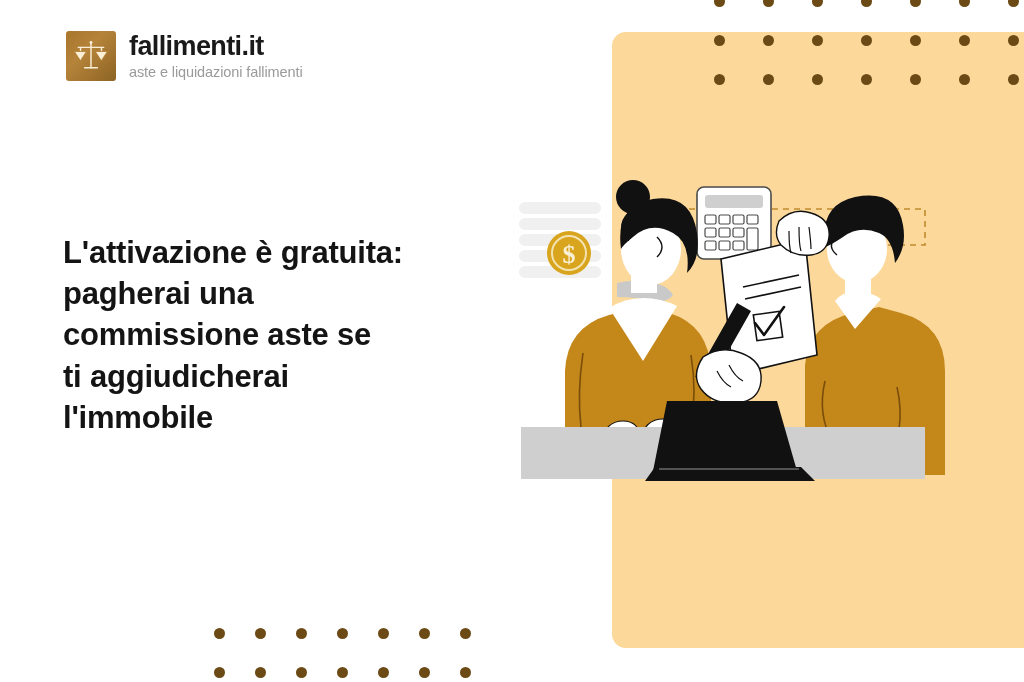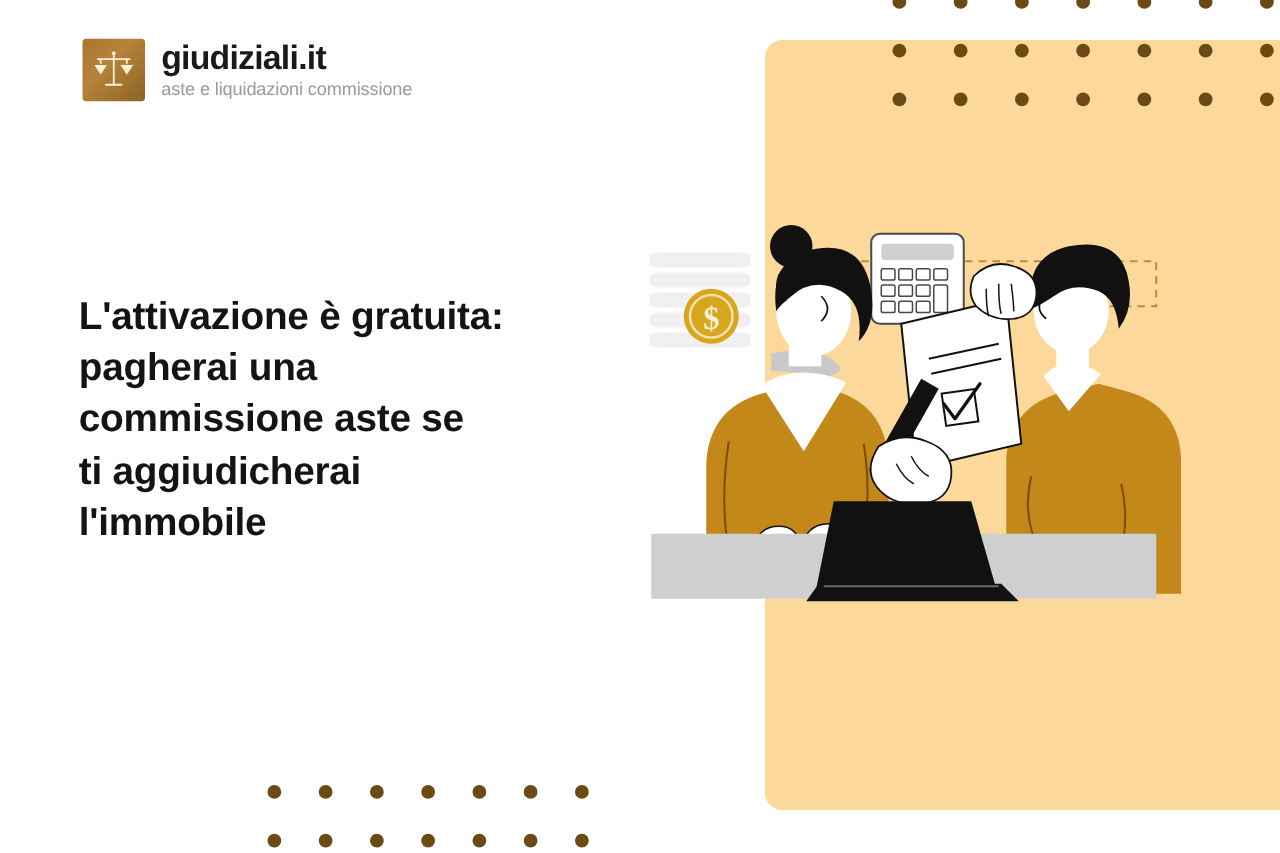--- a/index.html
+++ b/index.html
@@ -158,22 +158,22 @@
           <line x1="15" y1="35" x2="29" y2="35"></line>
           <circle cx="22" cy="7.2" r="1.6" fill="#FBEFD8" stroke="none"></circle>
           <line x1="10.5" y1="12.5" x2="10.5" y2="16"></line>
           <line x1="33.5" y1="12.5" x2="33.5" y2="16"></line>
           <path d="M4 17 L17 17 L10.5 27 Z" fill="#FBEFD8" stroke="#B5833A" stroke-width="1"></path>
           <path d="M27 17 L40 17 L33.5 27 Z" fill="#FBEFD8" stroke="#B5833A" stroke-width="1"></path>
         </g>
       </svg>
     </div>
     <div class="logo-text">
-      <span class="logo-title">giudiziali.it</span>
-      <span class="logo-sub">aste e liquidazioni commissione</span>
+      <span class="logo-title">fallimenti.it</span>
+      <span class="logo-sub">aste e liquidazioni fallimenti</span>
     </div>
   </div>
 
   <h1 class="headline">L'attivazione è gratuita:
 pagherai una
 commissione aste se
 ti aggiudicherai
 l'immobile</h1>
 
   <div class="illustration">

